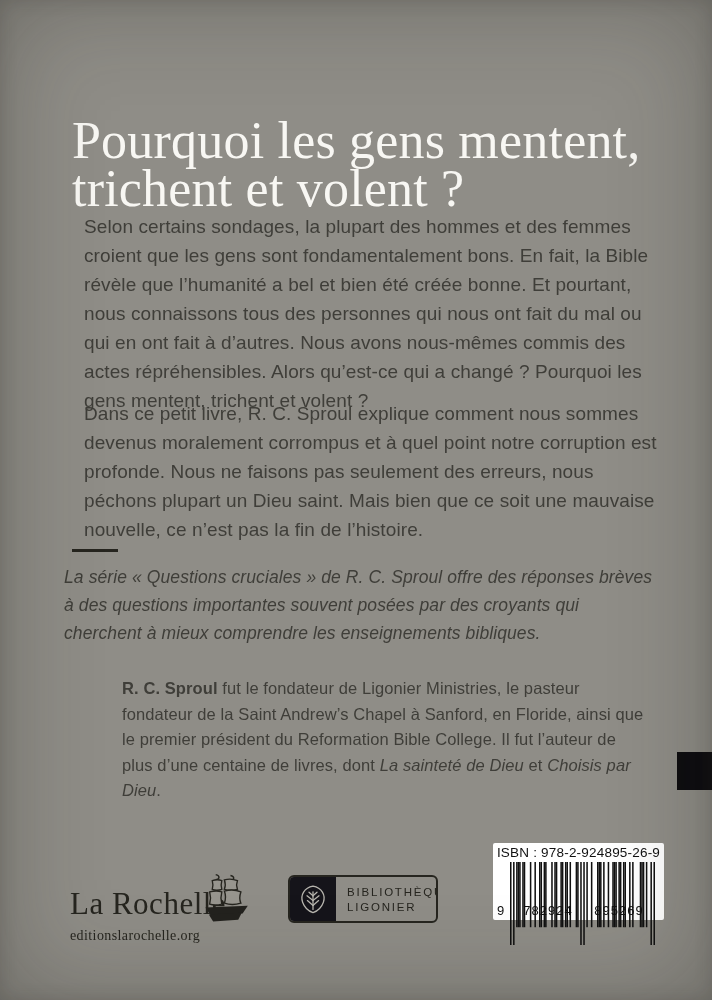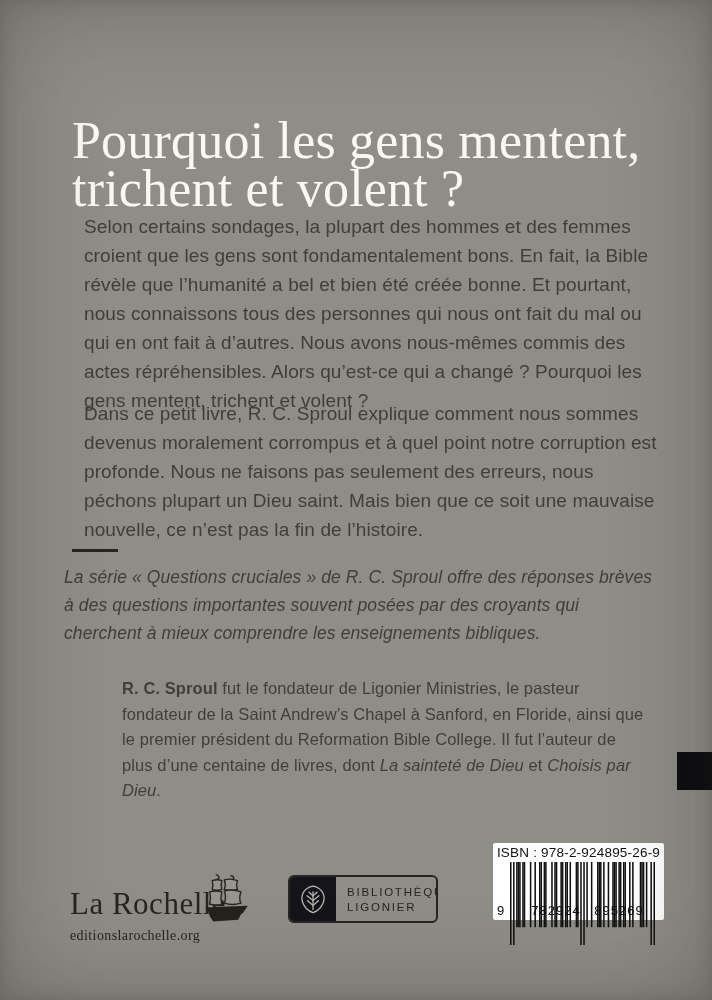--- a/index.html
+++ b/index.html
@@ -87,21 +87,21 @@
     position:absolute;top:2px;left:0;width:100%;text-align:center;
     font-size:13.5px;letter-spacing:.2px;color:var(--barcode_ink,#111);
     font-weight:500;white-space:nowrap;
   }
   .bc-bars{position:absolute;left:17px;top:19px;}
   .bc-bars rect{fill:var(--barcode_ink,#111);}
   .bc-digit{
     position:absolute;bottom:2px;font-size:13px;color:var(--barcode_ink,#111);
   }
   .bc-d0{left:4px;}
-  .bc-g1{left:23px;width:64px;text-align:center;letter-spacing:1px;padding-left:8px;}
+  .bc-g1{left:23px;width:64px;text-align:center;letter-spacing:1px;}
   .bc-g2{left:94px;width:64px;text-align:center;letter-spacing:1px;}
 </style>
 </head>
 <body>
 
 <div class="page">
 
   <h1 class="title">
     <span>Pourquoi les gens mentent,</span>
     <span>trichent et volent ?</span>

